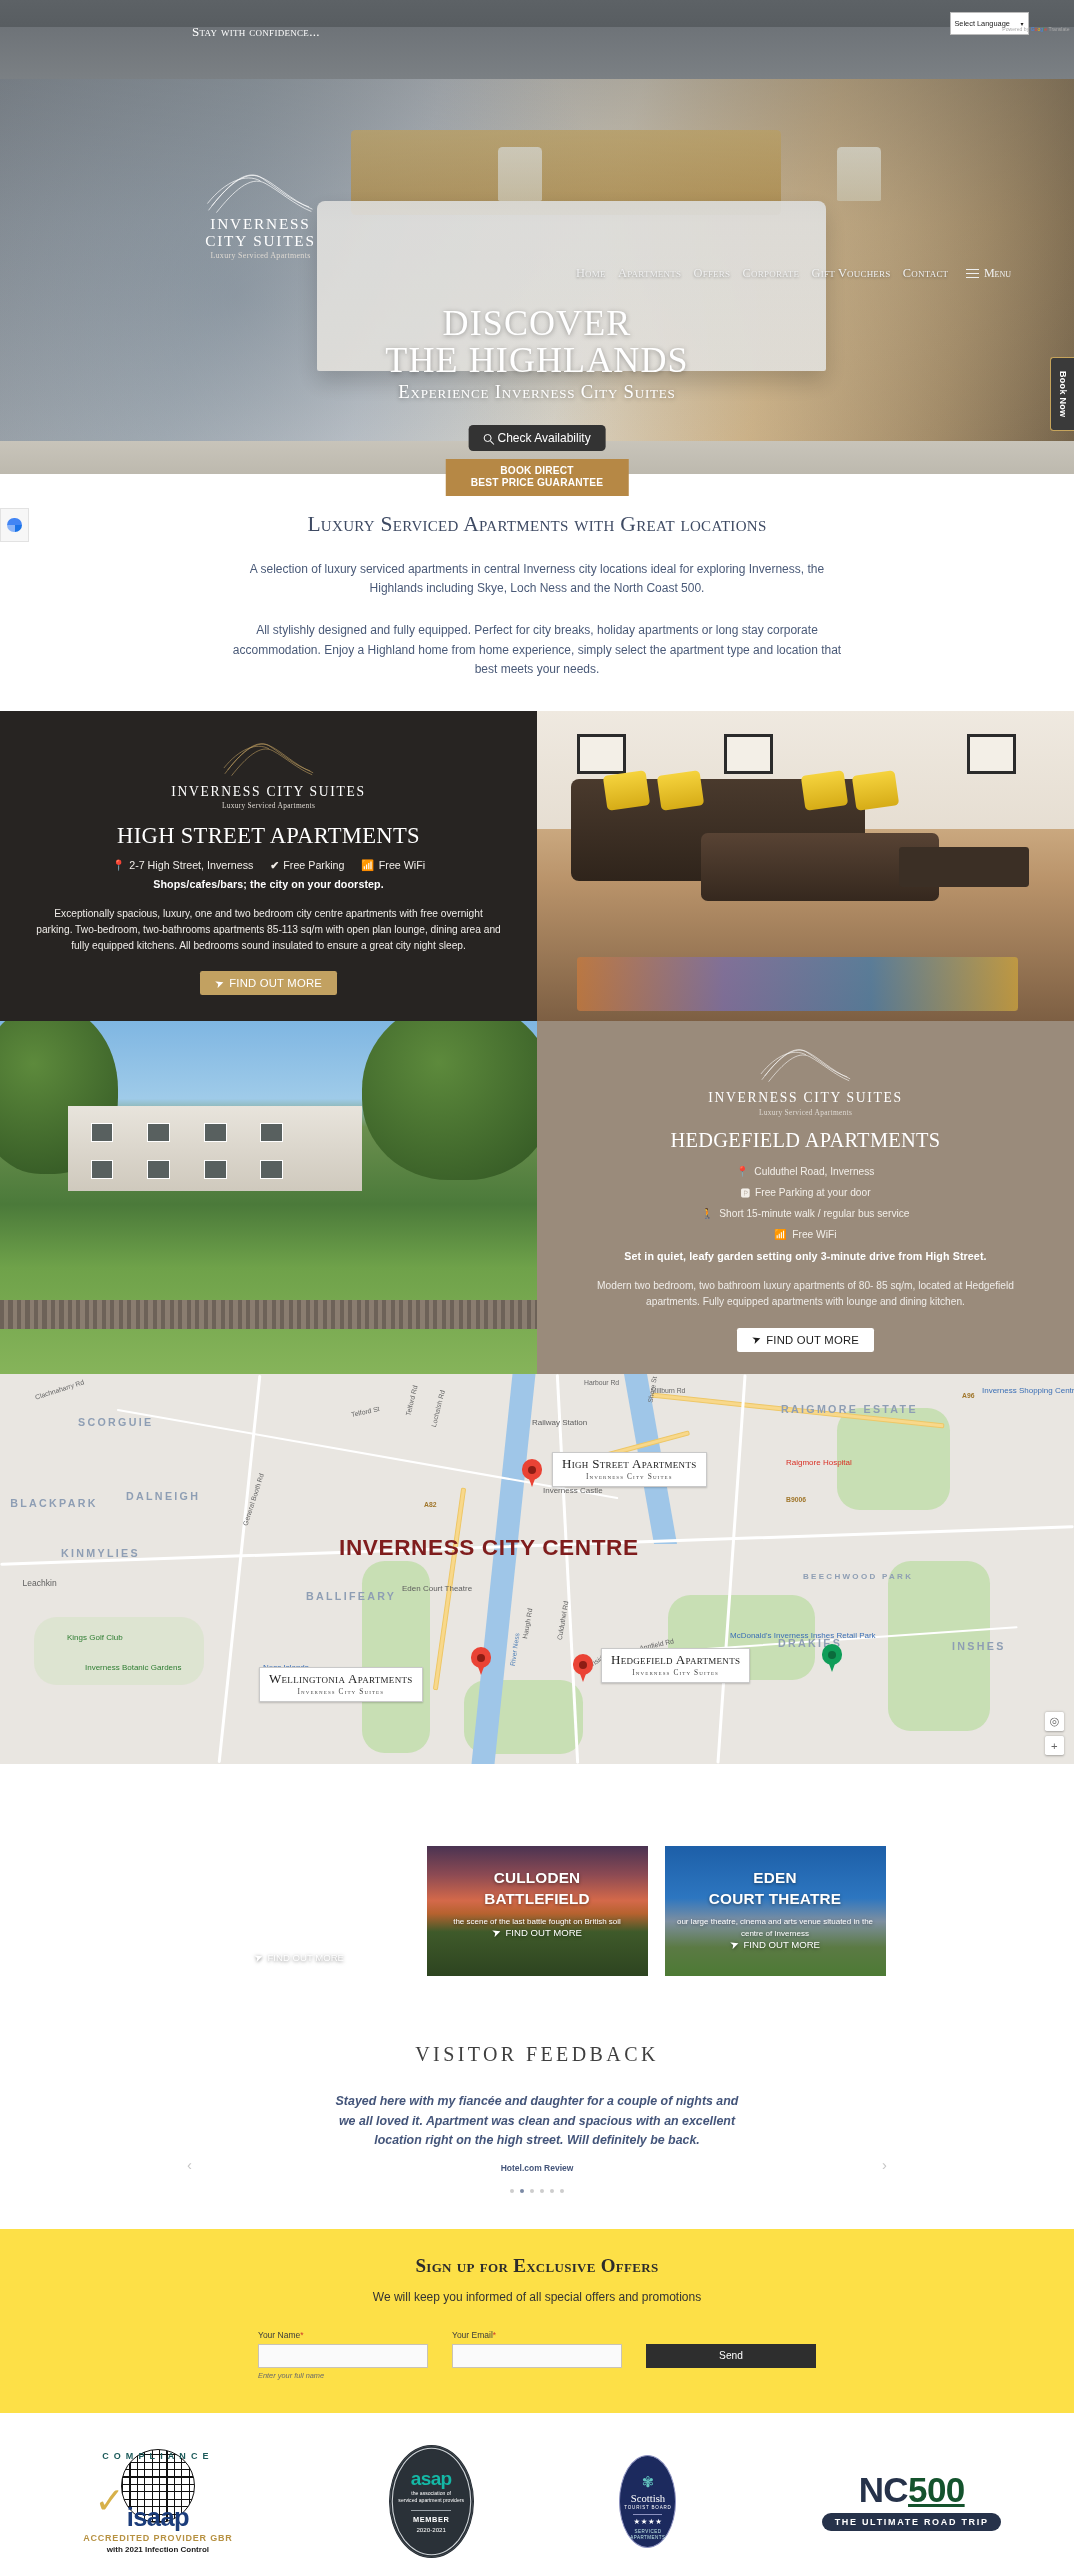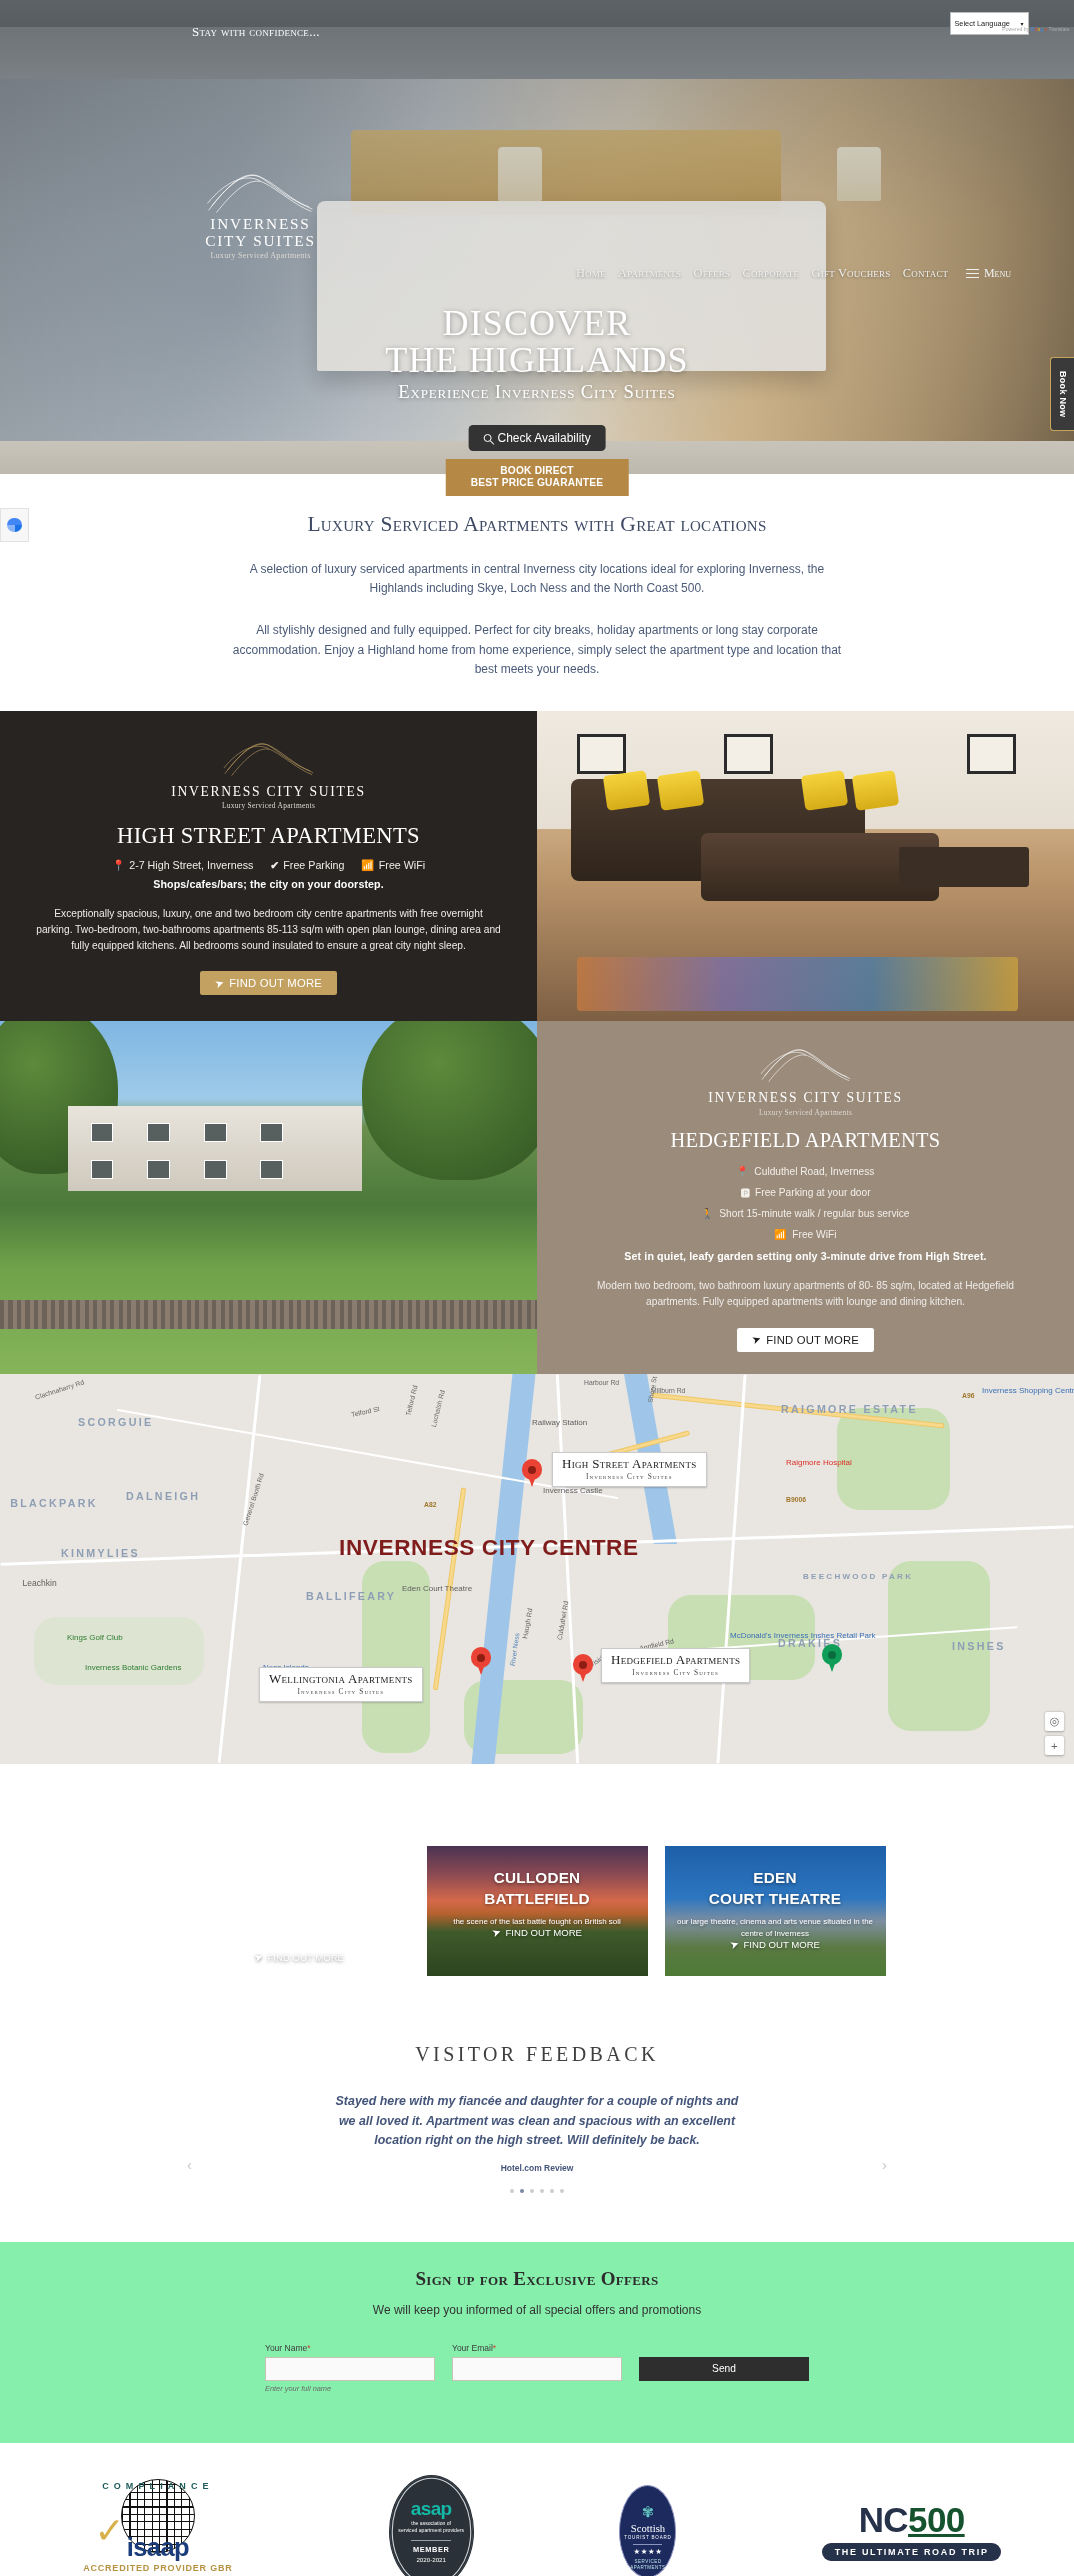--- a/index.html
+++ b/index.html
@@ -398,34 +398,33 @@
     position:absolute; top:141px; font-size:14.7px; color:#c6c6c6;
   }
   .fb-arrow.l{ left:187px; }
   .fb-arrow.r{ right:187px; }
   .dots{ margin-top:16px; display:flex; justify-content:center; gap:6.2px; }
   .dots i{ width:4px;height:4px;border-radius:50%;background:#cdcdcd;display:block; }
   .dots i.on{ background:#7b8aa5; }
 
   
   .signup{
-    background:#86efac;
-    padding:26px 0 50px;
+    background:#fde047;
+    padding:26px 0 33px;
     text-align:center;
-    margin-top:13px;
   }
   .signup h2{
     font-family:"Liberation Serif", serif;
     font-variant:small-caps; font-weight:bold;
     font-size:19px; color:#2c2c2c; letter-spacing:0.3px;
   }
   .signup p.lead{ font-size:12px; color:#333; margin-top:13.6px; }
   .form-row{
     display:flex; justify-content:center; align-items:flex-start;
-    gap:17px; margin-top:26px;
+    gap:24px; margin-top:26px;
   }
   .fld{ text-align:left; }
   .fld label{ display:block; font-size:8.5px; color:#3b3b3b; margin-bottom:3.4px; }
   .fld label .req{ color:#d03b2b; }
   .fld input{
     width:170px; height:24px;
     border:0.6px solid #c9c3b6; background:#fafafa;
     padding:0 5.7px; font-size:8.5px;
     font-family:"Liberation Sans", sans-serif;
   }

